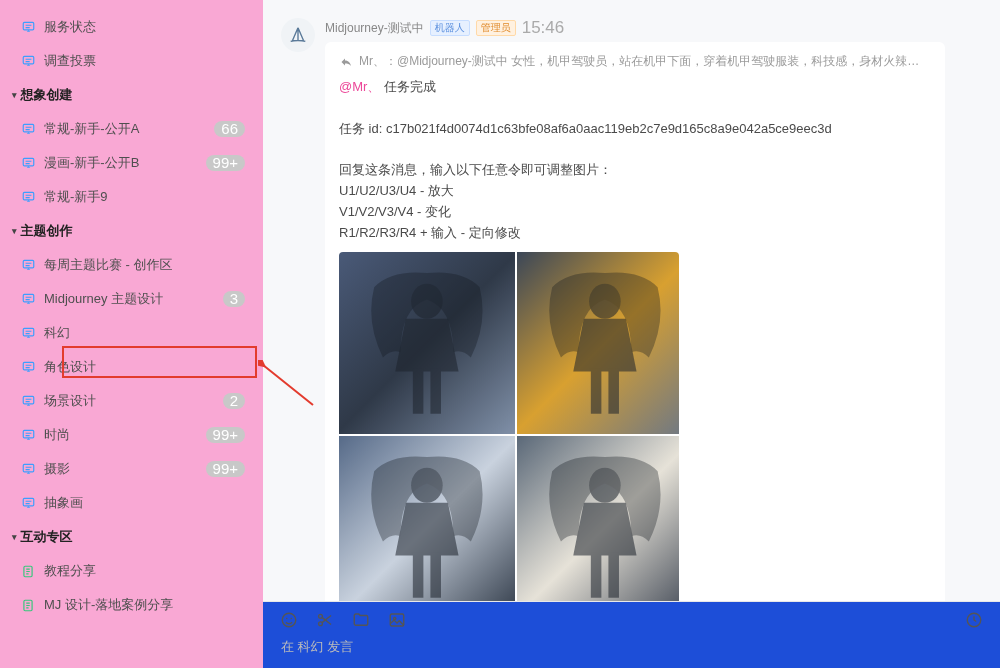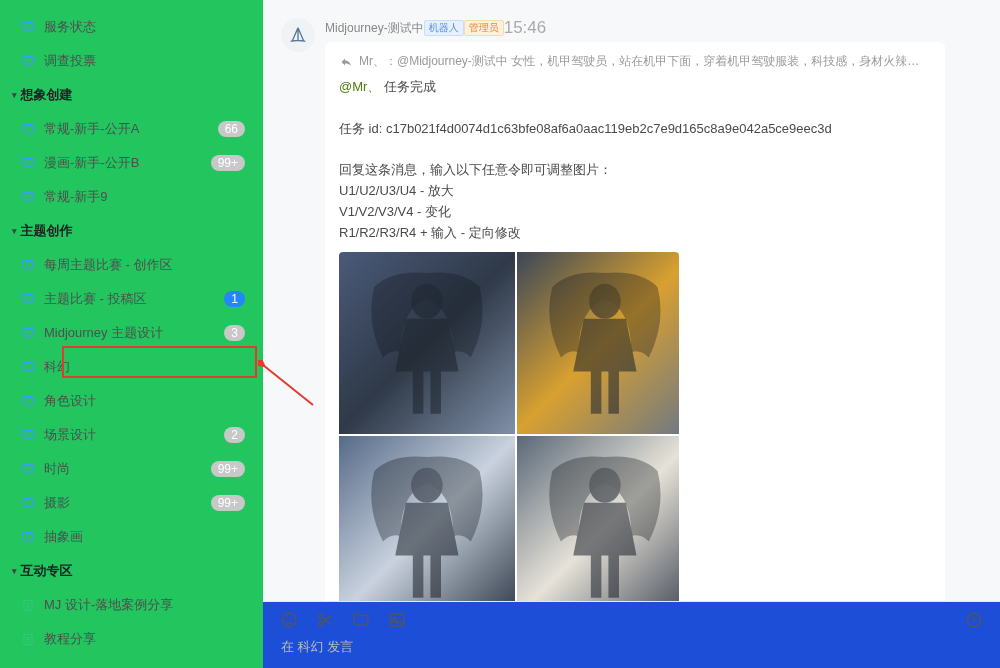--- a/index.html
+++ b/index.html
@@ -15,21 +15,21 @@
   }
   .app {
     display: flex;
     width: 100%;
     height: 100%;
   }
   
   .sidebar {
     width: 263px;
     height: 100%;
-    background: #22c55e;
+    background: #f9a8d4;
     overflow-y: auto;
     padding: 10px 0 10px 0;
   }
   .sidebar-item, .sidebar-header {
     display: flex;
     align-items: center;
     padding: 8px 18px 8px 20px;
     cursor: pointer;
     font-size: 13px;
     color: #4f4f4f;
@@ -53,21 +53,21 @@
     flex-shrink: 0;
     display: inline-flex;
     align-items: center;
     justify-content: center;
   }
   .ch-icon svg { display:block; }
   .sidebar-item .label { flex: 1; }
   .badge {
     background: #d1d1d1;
     color: #fff;
-    font-size: 12px;
+    font-size: 15px;
     border-radius: 9px;
     padding: 1px 7px;
     min-width: 18px;
     text-align: center;
     line-height: 14px;
   }
   .badge.blue { background: #2486ff; }
   .badge.grey { background: #c8c8c8; }
   .highlight-box {
     position: absolute;
@@ -102,21 +102,21 @@
     background: #eee;
     display:flex;
     align-items:center;
     justify-content:center;
     overflow:hidden;
   }
   .msg-body { flex: 1; min-width:0; }
   .msg-header {
     display: flex;
     align-items: center;
-    gap: 0;
+    gap: 6px;
     margin-bottom: 4px;
   }
   .msg-name { font-size: 12px; color: #888; }
   .tag {
     font-size: 10px;
     padding: 0 4px;
     border-radius: 2px;
     line-height: 14px;
   }
   .tag.bot { background: #e6f0ff; color: #5a8fde; border:1px solid #c7ddff; }
@@ -133,21 +133,21 @@
   }
   .reply-line {
     display:flex;
     align-items:center;
     gap:6px;
     color:#9a9a9a;
     font-size:12px;
     margin-bottom:6px;
   }
   .reply-line svg { flex-shrink:0; }
-  .mention { color: #4d7c0f; }
+  .mention { color: #ec4899; }
   .image-grid {
     display: grid;
     grid-template-columns: 1fr 1fr;
     gap: 2px;
     width: 340px;
     margin-top: 8px;
     border-radius: 4px;
     overflow: hidden;
   }
   .image-cell {
@@ -261,31 +261,20 @@
         <span class="label">每周主题比赛 - 创作区</span>
       </div>
       <div class="sidebar-item">
         <span class="ch-icon">
           <svg width="15" height="14" viewBox="0 0 24 24" fill="none" stroke="#3b9eff" stroke-width="2">
             <rect x="3" y="4" width="18" height="13" rx="2"></rect>
             <path d="M9 20l3-3 3 3" fill="#3b9eff" stroke="none"></path>
             <path d="M7 9h10M7 13h7" stroke="#3b9eff"></path>
           </svg>
         </span>
-        <span class="label">主题比赛 - 投稿区</span>
-        <span class="badge blue">1</span>
-      </div>
-      <div class="sidebar-item">
-        <span class="ch-icon">
-          <svg width="15" height="14" viewBox="0 0 24 24" fill="none" stroke="#3b9eff" stroke-width="2">
-            <rect x="3" y="4" width="18" height="13" rx="2"></rect>
-            <path d="M9 20l3-3 3 3" fill="#3b9eff" stroke="none"></path>
-            <path d="M7 9h10M7 13h7" stroke="#3b9eff"></path>
-          </svg>
-        </span>
         <span class="label">Midjourney 主题设计</span>
         <span class="badge grey">3</span>
       </div>
       <div class="sidebar-item">
         <span class="ch-icon">
           <svg width="15" height="14" viewBox="0 0 24 24" fill="none" stroke="#3b9eff" stroke-width="2">
             <rect x="3" y="4" width="18" height="13" rx="2"></rect>
             <path d="M9 20l3-3 3 3" fill="#3b9eff" stroke="none"></path>
             <path d="M7 9h10M7 13h7" stroke="#3b9eff"></path>
           </svg>
@@ -346,30 +335,30 @@
         <span class="label">抽象画</span>
       </div>
       <div class="sidebar-header">互动专区</div>
       <div class="sidebar-item">
         <span class="ch-icon">
           <svg width="14" height="15" viewBox="0 0 24 24" fill="none" stroke="#35c77b" stroke-width="2">
             <rect x="5" y="3" width="14" height="18" rx="2"></rect>
             <path d="M9 8h6M9 12h6M9 16h4"></path>
           </svg>
         </span>
-        <span class="label">MJ 设计-落地案例分享</span>
+        <span class="label">教程分享</span>
       </div>
       <div class="sidebar-item">
         <span class="ch-icon">
           <svg width="14" height="15" viewBox="0 0 24 24" fill="none" stroke="#35c77b" stroke-width="2">
             <rect x="5" y="3" width="14" height="18" rx="2"></rect>
             <path d="M9 8h6M9 12h6M9 16h4"></path>
           </svg>
         </span>
-        <span class="label">教程分享</span>
+        <span class="label">MJ 设计-落地案例分享</span>
       </div>
     </div>
 
   <div class="main">
     <div class="messages" id="messages">
         <div class="message">
           <div class="avatar" style="background: rgb(240, 243, 246);">
             <svg width="22" height="22" viewBox="0 0 24 24" fill="none" stroke="#5b7a99" stroke-width="1.5">
               <path d="M4 19c3-1 6-1 8-1s5 0 8 1M12 4l-6 14M12 4l6 14M12 4v14"></path>
             </svg>

